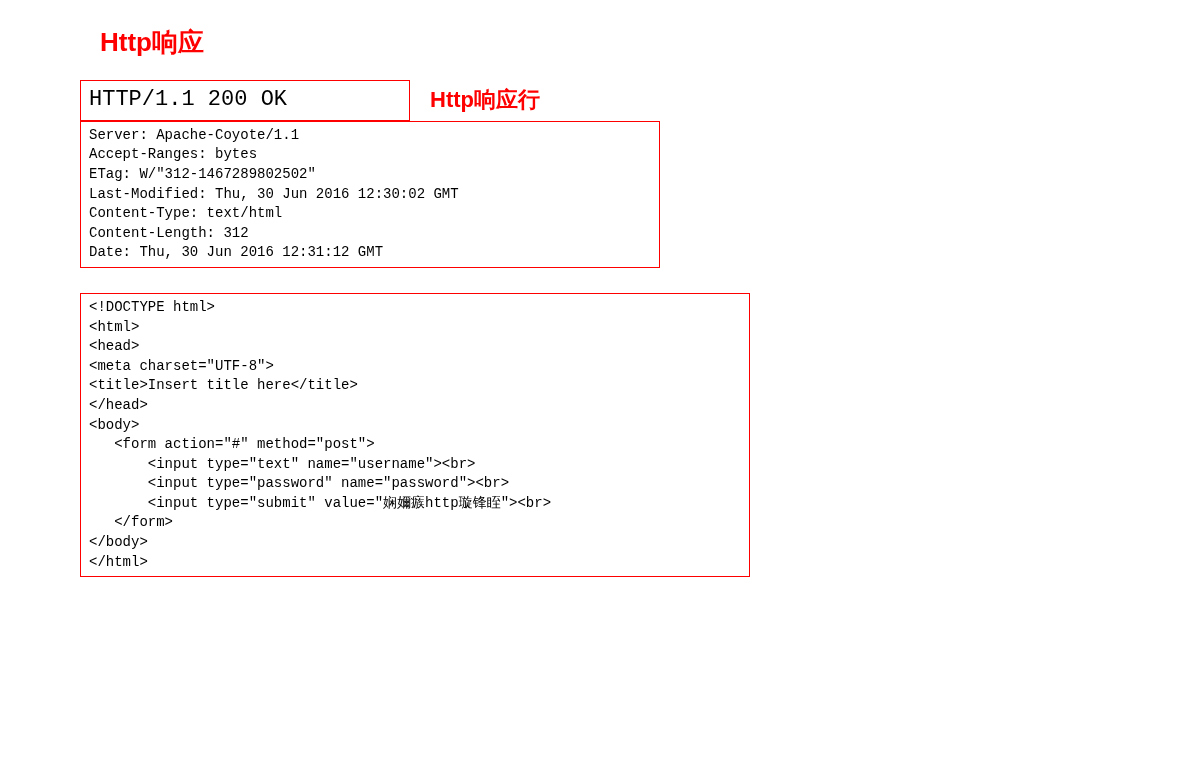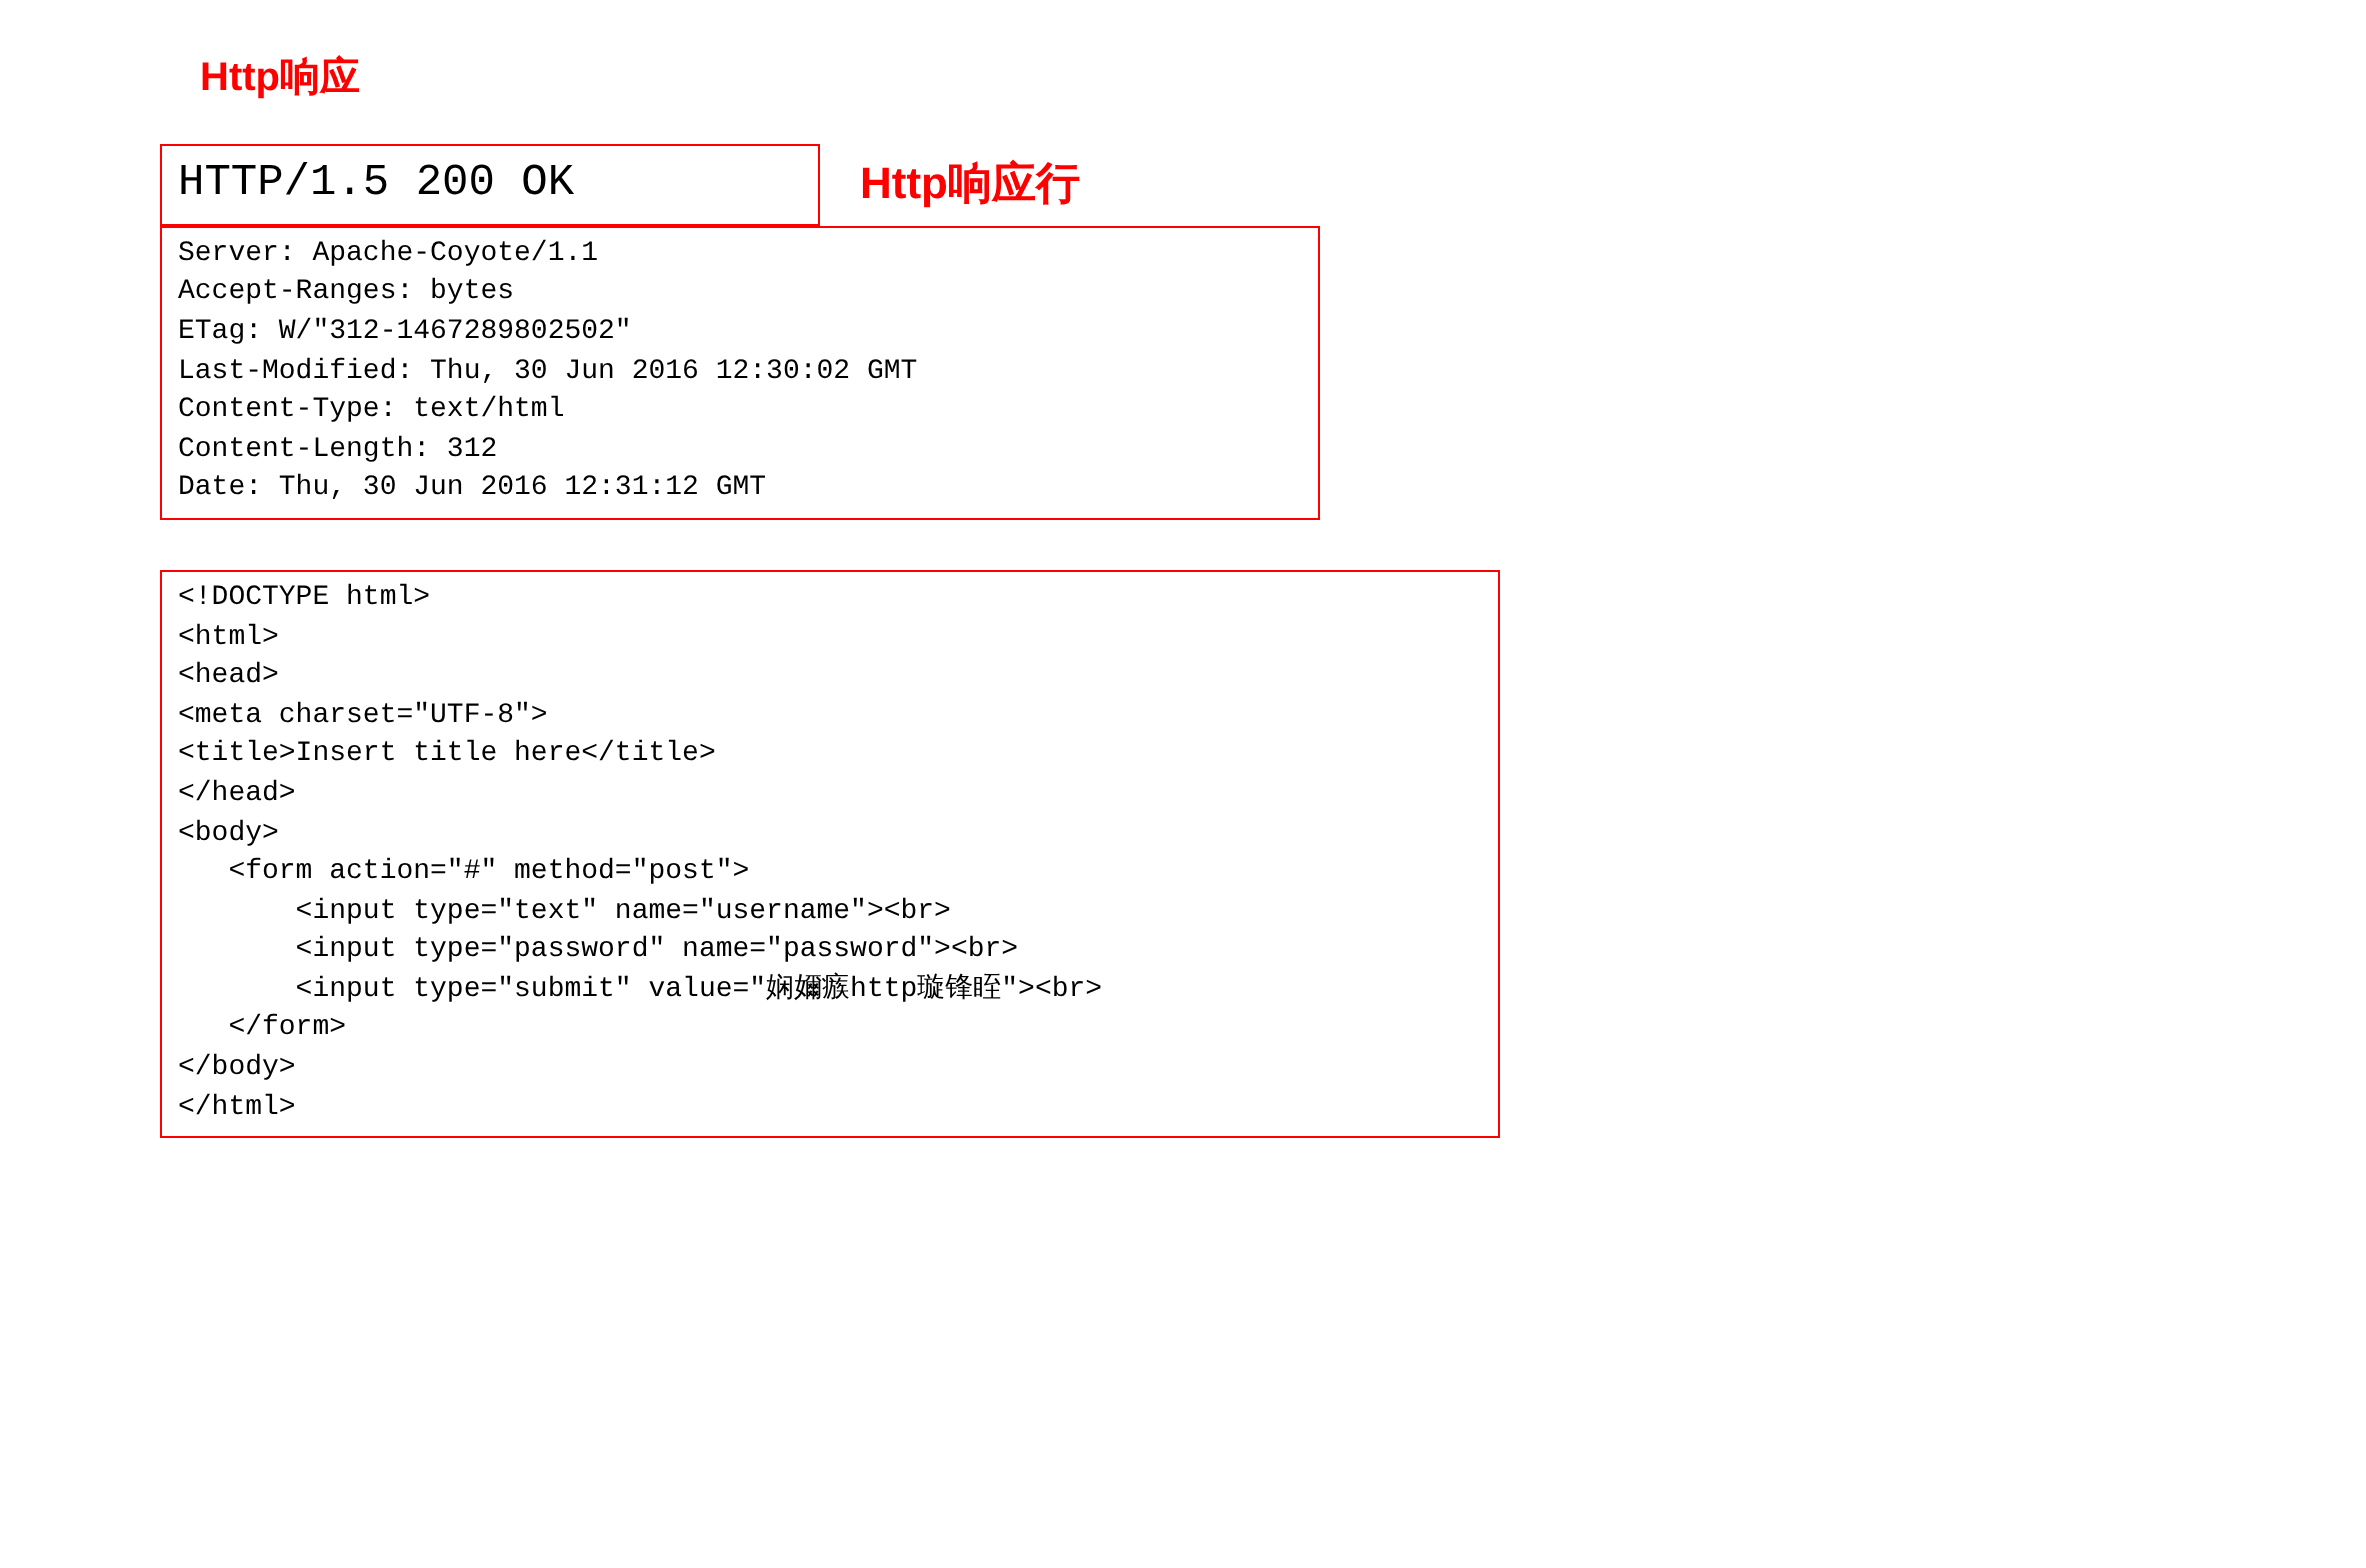--- a/index.html
+++ b/index.html
@@ -8,21 +8,21 @@
       box-sizing: border-box;
     }
     body {
       background: #fff;
       font-family: Arial, "Microsoft YaHei", sans-serif;
       padding: 25px 80px;
       width: 1183px;
     }
     .title {
       color: #ff0000;
-      font-size: 20px;
+      font-size: 26px;
       font-weight: bold;
       margin-left: 20px;
       margin-bottom: 20px;
     }
     .row {
       display: flex;
       align-items: center;
       margin-bottom: 0;
     }
     .box {
@@ -59,21 +59,21 @@
       display: flex;
       align-items: center;
     }
   </style>
 </head>
 <body>
 
 <div class="title">Http响应</div>
 
 <div class="row">
-  <div class="box status-line-box">HTTP/1.5 200 OK</div>
+  <div class="box status-line-box">HTTP/1.1 200 OK</div>
   <div class="label">Http响应行</div>
 </div>
 
 <div class="section-with-label">
   <div class="box headers-box" id="headers-container"><div class="header-line">Server: Apache-Coyote/1.1</div><div class="header-line">Accept-Ranges: bytes</div><div class="header-line">ETag: W/"312-1467289802502"</div><div class="header-line">Last-Modified: Thu, 30 Jun 2016 12:30:02 GMT</div><div class="header-line">Content-Type: text/html</div><div class="header-line">Content-Length: 312</div><div class="header-line">Date: Thu, 30 Jun 2016 12:31:12 GMT</div></div>
 </div>
 
 <div class="section-with-label">
   <div class="box body-box" id="body-container"><div class="body-line">&lt;!DOCTYPE html&gt;</div><div class="body-line">&lt;html&gt;</div><div class="body-line">&lt;head&gt;</div><div class="body-line">&lt;meta charset="UTF-8"&gt;</div><div class="body-line">&lt;title&gt;Insert title here&lt;/title&gt;</div><div class="body-line">&lt;/head&gt;</div><div class="body-line">&lt;body&gt;</div><div class="body-line">   &lt;form action="#" method="post"&gt;</div><div class="body-line">       &lt;input type="text" name="username"&gt;&lt;br&gt;</div><div class="body-line">       &lt;input type="password" name="password"&gt;&lt;br&gt;</div><div class="body-line">       &lt;input type="submit" value="娴嬭瘯http璇锋眰"&gt;&lt;br&gt;</div><div class="body-line">   &lt;/form&gt;</div><div class="body-line">&lt;/body&gt;</div><div class="body-line">&lt;/html&gt;</div></div>
 </div>

